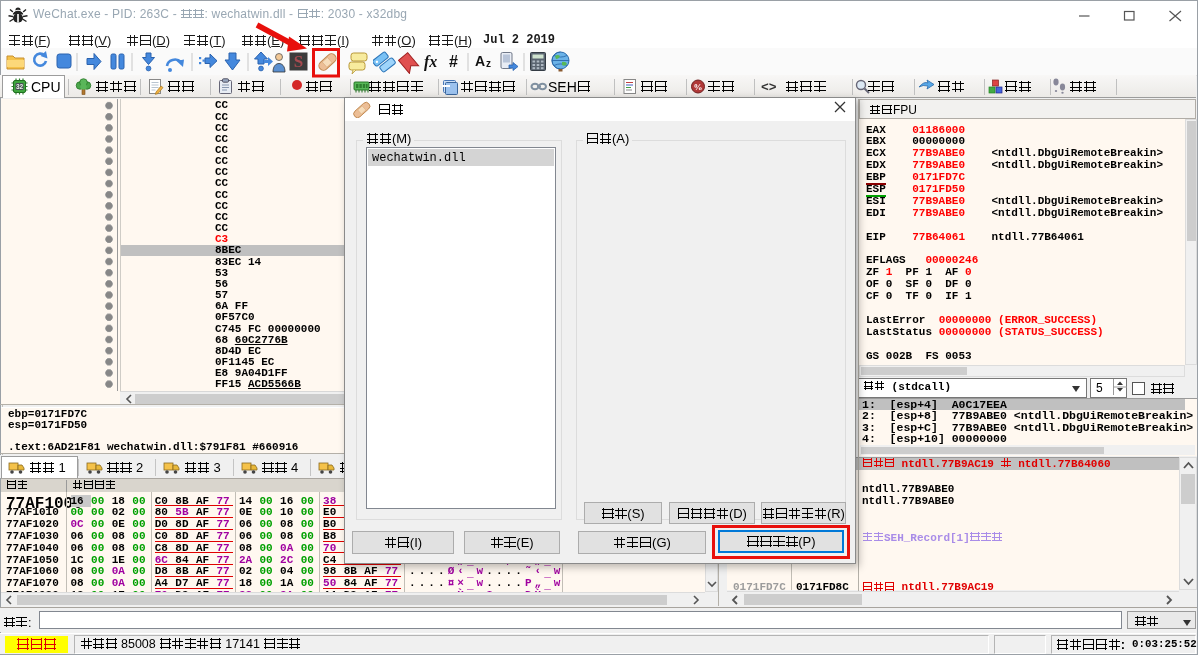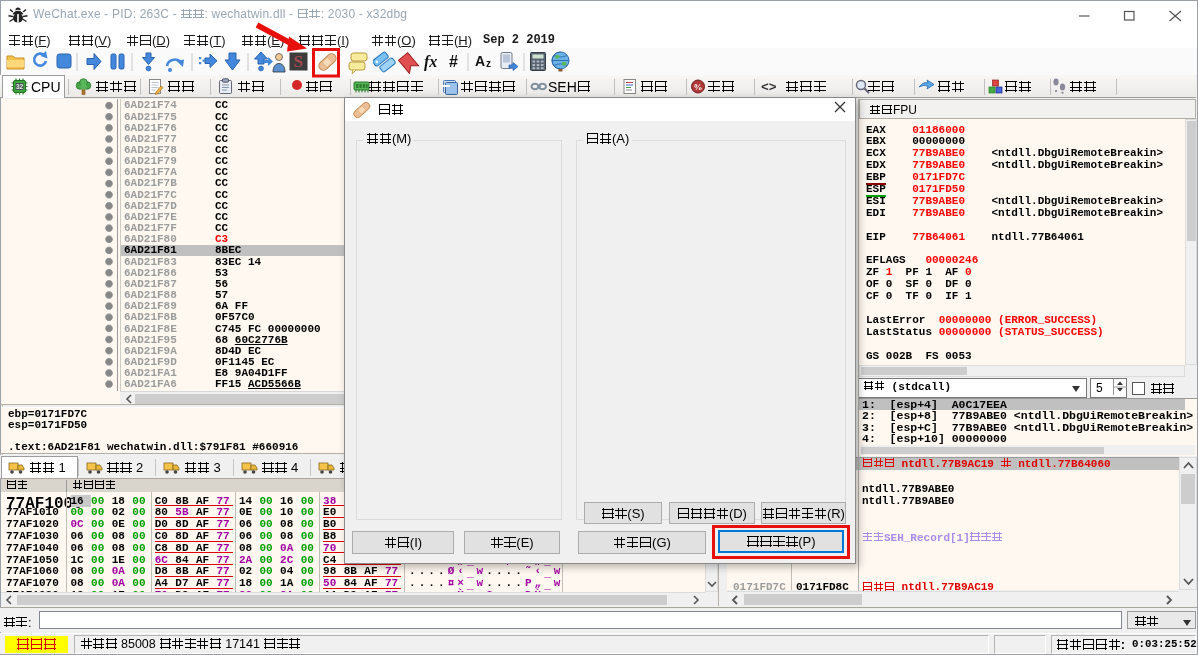--- a/index.html
+++ b/index.html
@@ -40,21 +40,21 @@
 
 <div class="a" style="left:0;top:22px;width:1196px;height:25px;background:#fff;font-size:13px;color:#1a1a1a">
   <span class="a" style="left:7px;top:10px"><span class="cjk"><span style="display: inline-block; width: 0.88em; height: 0.82em; margin: 0px 0.06em; vertical-align: -0.04em; background: linear-gradient(currentcolor, currentcolor) 0px 6% / 100% 1px no-repeat, linear-gradient(currentcolor, currentcolor) 0px 50% / 100% 1px no-repeat, linear-gradient(currentcolor, currentcolor) 0px 94% / 100% 1px no-repeat, linear-gradient(currentcolor, currentcolor) 50% 0px / 1px 100% no-repeat;"></span><span style="display: inline-block; width: 0.88em; height: 0.82em; margin: 0px 0.06em; vertical-align: -0.04em; background: linear-gradient(currentcolor, currentcolor) 0px 10% / 100% 1px no-repeat, linear-gradient(currentcolor, currentcolor) 0px 62% / 100% 1px no-repeat, linear-gradient(currentcolor, currentcolor) 0px 94% / 100% 1px no-repeat, linear-gradient(currentcolor, currentcolor) 20% 0px / 1px 100% no-repeat, linear-gradient(currentcolor, currentcolor) 80% 0px / 1px 100% no-repeat;"></span></span>(<u>F</u>)</span>
   <span class="a" style="left:67px;top:10px"><span class="cjk"><span style="display: inline-block; width: 0.88em; height: 0.82em; margin: 0px 0.06em; vertical-align: -0.04em; background: linear-gradient(currentcolor, currentcolor) 0px 8% / 100% 1px no-repeat, linear-gradient(currentcolor, currentcolor) 0px 50% / 100% 1px no-repeat, linear-gradient(currentcolor, currentcolor) 0px 92% / 100% 1px no-repeat, linear-gradient(currentcolor, currentcolor) 8% 0px / 1px 100% no-repeat, linear-gradient(currentcolor, currentcolor) 92% 0px / 1px 100% no-repeat;"></span><span style="display: inline-block; width: 0.88em; height: 0.82em; margin: 0px 0.06em; vertical-align: -0.04em; background: linear-gradient(currentcolor, currentcolor) 0px 8% / 100% 1px no-repeat, linear-gradient(currentcolor, currentcolor) 0px 50% / 100% 1px no-repeat, linear-gradient(currentcolor, currentcolor) 0px 92% / 100% 1px no-repeat, linear-gradient(currentcolor, currentcolor) 8% 0px / 1px 100% no-repeat, linear-gradient(currentcolor, currentcolor) 92% 0px / 1px 100% no-repeat;"></span></span>(<u>V</u>)</span>
   <span class="a" style="left:125px;top:10px"><span class="cjk"><span style="display: inline-block; width: 0.88em; height: 0.82em; margin: 0px 0.06em; vertical-align: -0.04em; background: linear-gradient(currentcolor, currentcolor) 0px 26% / 100% 1px no-repeat, linear-gradient(currentcolor, currentcolor) 0px 78% / 100% 1px no-repeat, linear-gradient(currentcolor, currentcolor) 30% 0px / 1px 100% no-repeat, linear-gradient(currentcolor, currentcolor) 70% 0px / 1px 100% no-repeat;"></span><span style="display: inline-block; width: 0.88em; height: 0.82em; margin: 0px 0.06em; vertical-align: -0.04em; background: linear-gradient(currentcolor, currentcolor) 0px 6% / 100% 1px no-repeat, linear-gradient(currentcolor, currentcolor) 0px 50% / 100% 1px no-repeat, linear-gradient(currentcolor, currentcolor) 0px 94% / 100% 1px no-repeat, linear-gradient(currentcolor, currentcolor) 6% 0px / 1px 100% no-repeat, linear-gradient(currentcolor, currentcolor) 94% 0px / 1px 100% no-repeat;"></span></span>(<u>D</u>)</span>
   <span class="a" style="left:182px;top:10px"><span class="cjk"><span style="display: inline-block; width: 0.88em; height: 0.82em; margin: 0px 0.06em; vertical-align: -0.04em; background: linear-gradient(currentcolor, currentcolor) 0px 6% / 100% 1px no-repeat, linear-gradient(currentcolor, currentcolor) 0px 50% / 100% 1px no-repeat, linear-gradient(currentcolor, currentcolor) 0px 94% / 100% 1px no-repeat, linear-gradient(currentcolor, currentcolor) 50% 0px / 1px 100% no-repeat;"></span><span style="display: inline-block; width: 0.88em; height: 0.82em; margin: 0px 0.06em; vertical-align: -0.04em; background: linear-gradient(currentcolor, currentcolor) 0px 10% / 100% 1px no-repeat, linear-gradient(currentcolor, currentcolor) 0px 62% / 100% 1px no-repeat, linear-gradient(currentcolor, currentcolor) 0px 94% / 100% 1px no-repeat, linear-gradient(currentcolor, currentcolor) 20% 0px / 1px 100% no-repeat, linear-gradient(currentcolor, currentcolor) 80% 0px / 1px 100% no-repeat;"></span></span>(<u>T</u>)</span>
   <span class="a" style="left:240px;top:10px"><span class="cjk"><span style="display: inline-block; width: 0.88em; height: 0.82em; margin: 0px 0.06em; vertical-align: -0.04em; background: linear-gradient(currentcolor, currentcolor) 0px 10% / 100% 1px no-repeat, linear-gradient(currentcolor, currentcolor) 0px 62% / 100% 1px no-repeat, linear-gradient(currentcolor, currentcolor) 0px 94% / 100% 1px no-repeat, linear-gradient(currentcolor, currentcolor) 20% 0px / 1px 100% no-repeat, linear-gradient(currentcolor, currentcolor) 80% 0px / 1px 100% no-repeat;"></span><span style="display: inline-block; width: 0.88em; height: 0.82em; margin: 0px 0.06em; vertical-align: -0.04em; background: linear-gradient(currentcolor, currentcolor) 0px 10% / 100% 1px no-repeat, linear-gradient(currentcolor, currentcolor) 0px 62% / 100% 1px no-repeat, linear-gradient(currentcolor, currentcolor) 0px 94% / 100% 1px no-repeat, linear-gradient(currentcolor, currentcolor) 20% 0px / 1px 100% no-repeat, linear-gradient(currentcolor, currentcolor) 80% 0px / 1px 100% no-repeat;"></span></span>(<u>E</u>)</span>
   <span class="a" style="left:297px;top:10px"><span class="cjk"><span style="display: inline-block; width: 0.88em; height: 0.82em; margin: 0px 0.06em; vertical-align: -0.04em; background: linear-gradient(currentcolor, currentcolor) 0px 8% / 100% 1px no-repeat, linear-gradient(currentcolor, currentcolor) 0px 50% / 100% 1px no-repeat, linear-gradient(currentcolor, currentcolor) 0px 92% / 100% 1px no-repeat, linear-gradient(currentcolor, currentcolor) 8% 0px / 1px 100% no-repeat, linear-gradient(currentcolor, currentcolor) 92% 0px / 1px 100% no-repeat;"></span><span style="display: inline-block; width: 0.88em; height: 0.82em; margin: 0px 0.06em; vertical-align: -0.04em; background: linear-gradient(currentcolor, currentcolor) 0px 8% / 100% 1px no-repeat, linear-gradient(currentcolor, currentcolor) 0px 50% / 100% 1px no-repeat, linear-gradient(currentcolor, currentcolor) 0px 92% / 100% 1px no-repeat, linear-gradient(currentcolor, currentcolor) 8% 0px / 1px 100% no-repeat, linear-gradient(currentcolor, currentcolor) 92% 0px / 1px 100% no-repeat;"></span><span style="display: inline-block; width: 0.88em; height: 0.82em; margin: 0px 0.06em; vertical-align: -0.04em; background: linear-gradient(currentcolor, currentcolor) 0px 6% / 100% 1px no-repeat, linear-gradient(currentcolor, currentcolor) 0px 50% / 100% 1px no-repeat, linear-gradient(currentcolor, currentcolor) 0px 94% / 100% 1px no-repeat, linear-gradient(currentcolor, currentcolor) 50% 0px / 1px 100% no-repeat;"></span></span>(<u>I</u>)</span>
   <span class="a" style="left:370px;top:10px"><span class="cjk"><span style="display: inline-block; width: 0.88em; height: 0.82em; margin: 0px 0.06em; vertical-align: -0.04em; background: linear-gradient(currentcolor, currentcolor) 0px 26% / 100% 1px no-repeat, linear-gradient(currentcolor, currentcolor) 0px 78% / 100% 1px no-repeat, linear-gradient(currentcolor, currentcolor) 30% 0px / 1px 100% no-repeat, linear-gradient(currentcolor, currentcolor) 70% 0px / 1px 100% no-repeat;"></span><span style="display: inline-block; width: 0.88em; height: 0.82em; margin: 0px 0.06em; vertical-align: -0.04em; background: linear-gradient(currentcolor, currentcolor) 0px 26% / 100% 1px no-repeat, linear-gradient(currentcolor, currentcolor) 0px 78% / 100% 1px no-repeat, linear-gradient(currentcolor, currentcolor) 30% 0px / 1px 100% no-repeat, linear-gradient(currentcolor, currentcolor) 70% 0px / 1px 100% no-repeat;"></span></span>(<u>O</u>)</span>
   <span class="a" style="left:427px;top:10px"><span class="cjk"><span style="display: inline-block; width: 0.88em; height: 0.82em; margin: 0px 0.06em; vertical-align: -0.04em; background: linear-gradient(currentcolor, currentcolor) 0px 8% / 100% 1px no-repeat, linear-gradient(currentcolor, currentcolor) 0px 50% / 100% 1px no-repeat, linear-gradient(currentcolor, currentcolor) 0px 92% / 100% 1px no-repeat, linear-gradient(currentcolor, currentcolor) 8% 0px / 1px 100% no-repeat, linear-gradient(currentcolor, currentcolor) 92% 0px / 1px 100% no-repeat;"></span><span style="display: inline-block; width: 0.88em; height: 0.82em; margin: 0px 0.06em; vertical-align: -0.04em; background: linear-gradient(currentcolor, currentcolor) 0px 6% / 100% 1px no-repeat, linear-gradient(currentcolor, currentcolor) 0px 50% / 100% 1px no-repeat, linear-gradient(currentcolor, currentcolor) 0px 94% / 100% 1px no-repeat, linear-gradient(currentcolor, currentcolor) 50% 0px / 1px 100% no-repeat;"></span></span>(<u>H</u>)</span>
-  <span class="a mono" style="left:482px;top:10px;font-size:12px;font-weight:bold">Sep 2 2019</span>
+  <span class="a mono" style="left:482px;top:10px;font-size:12px;font-weight:bold">Jul 2 2019</span>
 </div>
 
 <div class="a" style="left:0;top:47px;width:1196px;height:28px;background:#fafafa;border-bottom:1px solid #e2e2e2"></div>
 <div id="tbar">
       <div class="a" style="left: 5px; top: 49px; width: 19px; height: 24px;"><svg width="19" height="24" viewBox="0 0 19 24">
           <path d="M1,6 h6 l2,2 h9 v11 h-17 z" fill="#f5c24a" stroke="#c89030" stroke-width="1"></path>
           <path d="M1,10 h17 v7 h-17 z" fill="#fcd87a"></path>
         </svg></div>
       <div class="a" style="left: 29px; top: 49px; width: 19px; height: 24px;"><svg width="19" height="24" viewBox="0 0 19 24">
           <path d="M14.5,5.5 A6,6 0 1 0 16,11" fill="none" stroke="#4488dd" stroke-width="2.6"></path>
@@ -191,46 +191,20 @@
 
 <div class="a" style="left:0;top:75px;width:1196px;height:23px;background:linear-gradient(#f8f7f6,#eceae7);border-bottom:1px solid #9c9c9c"></div>
 <div id="tabbar"></div>
 
 <div class="a vline" style="left:2px;top:99px;height:493px;background:#c4c0ba"></div>
 <div class="a" style="left:1px;top:99px;width:849px;height:305px;background:#fff8f0">
   <div class="a" style="left:103px;top:1px;width:10px;height:291px;background:radial-gradient(circle at 5px 5.6px,#878787 3px,#a8a8a8 3.6px,transparent 4px);background-size:10px 11.15px"></div>
   <div class="a vline" style="left:116px;top:0;height:292px;background:#9a9a9a"></div>
   <div class="a vline" style="left:119px;top:0;height:292px;background:#cfccc6"></div>
   <div class="a" style="left:120px;top:145.8px;width:223px;height:11.3px;background:#c0c0c0"></div>
-  <pre class="a" style="left:123px;top:1.4px;font-size:11px;font-weight:bold;line-height:11.15px;color:#9c9c9c">6AD21F74
-6AD21F75
-6AD21F76
-6AD21F77
-6AD21F78
-6AD21F79
-6AD21F7A
-6AD21F7B
-6AD21F7C
-6AD21F7D
-6AD21F7E
-6AD21F7F
-6AD21F80
-<span style="color:#000">6AD21F81</span>
-6AD21F83
-6AD21F86
-6AD21F87
-6AD21F88
-6AD21F89
-6AD21F8B
-6AD21F8E
-6AD21F95
-6AD21F9A
-6AD21F9D
-6AD21FA1
-6AD21FA6</pre>
   <pre class="a" style="left:214px;top:1.4px;font-size:11px;font-weight:bold;line-height:11.15px;color:#000">CC
 CC
 CC
 CC
 CC
 CC
 CC
 CC
 CC
 CC
@@ -523,20 +497,24 @@
         </g>
       </svg>
     <span class="a" style="left:33px;top:4px;font-size:13px"><span class="cjk"><span style="display: inline-block; width: 0.88em; height: 0.82em; margin: 0px 0.06em; vertical-align: -0.04em; background: linear-gradient(currentcolor, currentcolor) 0px 6% / 100% 1px no-repeat, linear-gradient(currentcolor, currentcolor) 0px 50% / 100% 1px no-repeat, linear-gradient(currentcolor, currentcolor) 0px 94% / 100% 1px no-repeat, linear-gradient(currentcolor, currentcolor) 6% 0px / 1px 100% no-repeat, linear-gradient(currentcolor, currentcolor) 94% 0px / 1px 100% no-repeat;"></span><span style="display: inline-block; width: 0.88em; height: 0.82em; margin: 0px 0.06em; vertical-align: -0.04em; background: linear-gradient(currentcolor, currentcolor) 0px 10% / 100% 1px no-repeat, linear-gradient(currentcolor, currentcolor) 0px 62% / 100% 1px no-repeat, linear-gradient(currentcolor, currentcolor) 0px 94% / 100% 1px no-repeat, linear-gradient(currentcolor, currentcolor) 20% 0px / 1px 100% no-repeat, linear-gradient(currentcolor, currentcolor) 80% 0px / 1px 100% no-repeat;"></span></span></span>
     <svg class="a" style="left:488px;top:2px" width="14" height="14">
         <path d="M2,2 L12,12 M12,2 L2,12" stroke="#333" stroke-width="1.3" fill="none"></path>
       </svg>
   </div>
 
   <div class="a" style="left:11px;top:42px;width:206px;height:380px;border:1px solid #dcdcdc"></div>
   <div class="a" style="left:18px;top:33px;font-size:13px;background:#f0f0f0;padding:0 3px"><span class="cjk"><span style="display: inline-block; width: 0.88em; height: 0.82em; margin: 0px 0.06em; vertical-align: -0.04em; background: linear-gradient(currentcolor, currentcolor) 0px 10% / 100% 1px no-repeat, linear-gradient(currentcolor, currentcolor) 0px 62% / 100% 1px no-repeat, linear-gradient(currentcolor, currentcolor) 0px 94% / 100% 1px no-repeat, linear-gradient(currentcolor, currentcolor) 20% 0px / 1px 100% no-repeat, linear-gradient(currentcolor, currentcolor) 80% 0px / 1px 100% no-repeat;"></span><span style="display: inline-block; width: 0.88em; height: 0.82em; margin: 0px 0.06em; vertical-align: -0.04em; background: linear-gradient(currentcolor, currentcolor) 0px 10% / 100% 1px no-repeat, linear-gradient(currentcolor, currentcolor) 0px 62% / 100% 1px no-repeat, linear-gradient(currentcolor, currentcolor) 0px 94% / 100% 1px no-repeat, linear-gradient(currentcolor, currentcolor) 20% 0px / 1px 100% no-repeat, linear-gradient(currentcolor, currentcolor) 80% 0px / 1px 100% no-repeat;"></span></span>(M)</div>
+  <div class="a" style="left:21px;top:49px;width:190px;height:362px;background:#fff;border:1px solid #828790">
+    <div class="a" style="left:1px;top:1px;width:186px;height:17px;background:#d4d4d4"></div>
+    <span class="a mono" style="left:5px;top:3px;font-size:12px">wechatwin.dll</span>
+  </div>
 
   <div class="a" style="left:231px;top:42px;width:270px;height:380px;border:1px solid #dcdcdc"></div>
   <div class="a" style="left:238px;top:33px;font-size:13px;background:#f0f0f0;padding:0 3px"><span class="cjk"><span style="display: inline-block; width: 0.88em; height: 0.82em; margin: 0px 0.06em; vertical-align: -0.04em; background: linear-gradient(currentcolor, currentcolor) 0px 6% / 100% 1px no-repeat, linear-gradient(currentcolor, currentcolor) 0px 50% / 100% 1px no-repeat, linear-gradient(currentcolor, currentcolor) 0px 94% / 100% 1px no-repeat, linear-gradient(currentcolor, currentcolor) 6% 0px / 1px 100% no-repeat, linear-gradient(currentcolor, currentcolor) 94% 0px / 1px 100% no-repeat;"></span><span style="display: inline-block; width: 0.88em; height: 0.82em; margin: 0px 0.06em; vertical-align: -0.04em; background: linear-gradient(currentcolor, currentcolor) 0px 10% / 100% 1px no-repeat, linear-gradient(currentcolor, currentcolor) 0px 62% / 100% 1px no-repeat, linear-gradient(currentcolor, currentcolor) 0px 94% / 100% 1px no-repeat, linear-gradient(currentcolor, currentcolor) 20% 0px / 1px 100% no-repeat, linear-gradient(currentcolor, currentcolor) 80% 0px / 1px 100% no-repeat;"></span></span>(A)</div>
 
   <div class="btn" style="left:239px;top:404px;width:78px;height:22px;line-height:21px"><span class="cjk"><span style="display: inline-block; width: 0.88em; height: 0.82em; margin: 0px 0.06em; vertical-align: -0.04em; background: linear-gradient(currentcolor, currentcolor) 0px 8% / 100% 1px no-repeat, linear-gradient(currentcolor, currentcolor) 0px 50% / 100% 1px no-repeat, linear-gradient(currentcolor, currentcolor) 0px 92% / 100% 1px no-repeat, linear-gradient(currentcolor, currentcolor) 8% 0px / 1px 100% no-repeat, linear-gradient(currentcolor, currentcolor) 92% 0px / 1px 100% no-repeat;"></span><span style="display: inline-block; width: 0.88em; height: 0.82em; margin: 0px 0.06em; vertical-align: -0.04em; background: linear-gradient(currentcolor, currentcolor) 0px 26% / 100% 1px no-repeat, linear-gradient(currentcolor, currentcolor) 0px 78% / 100% 1px no-repeat, linear-gradient(currentcolor, currentcolor) 30% 0px / 1px 100% no-repeat, linear-gradient(currentcolor, currentcolor) 70% 0px / 1px 100% no-repeat;"></span></span>(S)</div>
   <div class="btn" style="left:324px;top:404px;width:86px;height:22px;line-height:21px"><span class="cjk"><span style="display: inline-block; width: 0.88em; height: 0.82em; margin: 0px 0.06em; vertical-align: -0.04em; background: linear-gradient(currentcolor, currentcolor) 0px 6% / 100% 1px no-repeat, linear-gradient(currentcolor, currentcolor) 0px 50% / 100% 1px no-repeat, linear-gradient(currentcolor, currentcolor) 0px 94% / 100% 1px no-repeat, linear-gradient(currentcolor, currentcolor) 6% 0px / 1px 100% no-repeat, linear-gradient(currentcolor, currentcolor) 94% 0px / 1px 100% no-repeat;"></span><span style="display: inline-block; width: 0.88em; height: 0.82em; margin: 0px 0.06em; vertical-align: -0.04em; background: linear-gradient(currentcolor, currentcolor) 0px 8% / 100% 1px no-repeat, linear-gradient(currentcolor, currentcolor) 0px 50% / 100% 1px no-repeat, linear-gradient(currentcolor, currentcolor) 0px 92% / 100% 1px no-repeat, linear-gradient(currentcolor, currentcolor) 8% 0px / 1px 100% no-repeat, linear-gradient(currentcolor, currentcolor) 92% 0px / 1px 100% no-repeat;"></span><span style="display: inline-block; width: 0.88em; height: 0.82em; margin: 0px 0.06em; vertical-align: -0.04em; background: linear-gradient(currentcolor, currentcolor) 0px 8% / 100% 1px no-repeat, linear-gradient(currentcolor, currentcolor) 0px 50% / 100% 1px no-repeat, linear-gradient(currentcolor, currentcolor) 0px 92% / 100% 1px no-repeat, linear-gradient(currentcolor, currentcolor) 8% 0px / 1px 100% no-repeat, linear-gradient(currentcolor, currentcolor) 92% 0px / 1px 100% no-repeat;"></span><span style="display: inline-block; width: 0.88em; height: 0.82em; margin: 0px 0.06em; vertical-align: -0.04em; background: linear-gradient(currentcolor, currentcolor) 0px 26% / 100% 1px no-repeat, linear-gradient(currentcolor, currentcolor) 0px 78% / 100% 1px no-repeat, linear-gradient(currentcolor, currentcolor) 30% 0px / 1px 100% no-repeat, linear-gradient(currentcolor, currentcolor) 70% 0px / 1px 100% no-repeat;"></span></span>(D)</div>
   <div class="btn" style="left:416px;top:404px;width:85px;height:22px;line-height:21px"><span class="cjk"><span style="display: inline-block; width: 0.88em; height: 0.82em; margin: 0px 0.06em; vertical-align: -0.04em; background: linear-gradient(currentcolor, currentcolor) 0px 10% / 100% 1px no-repeat, linear-gradient(currentcolor, currentcolor) 0px 62% / 100% 1px no-repeat, linear-gradient(currentcolor, currentcolor) 0px 94% / 100% 1px no-repeat, linear-gradient(currentcolor, currentcolor) 20% 0px / 1px 100% no-repeat, linear-gradient(currentcolor, currentcolor) 80% 0px / 1px 100% no-repeat;"></span><span style="display: inline-block; width: 0.88em; height: 0.82em; margin: 0px 0.06em; vertical-align: -0.04em; background: linear-gradient(currentcolor, currentcolor) 0px 6% / 100% 1px no-repeat, linear-gradient(currentcolor, currentcolor) 0px 50% / 100% 1px no-repeat, linear-gradient(currentcolor, currentcolor) 0px 94% / 100% 1px no-repeat, linear-gradient(currentcolor, currentcolor) 6% 0px / 1px 100% no-repeat, linear-gradient(currentcolor, currentcolor) 94% 0px / 1px 100% no-repeat;"></span><span style="display: inline-block; width: 0.88em; height: 0.82em; margin: 0px 0.06em; vertical-align: -0.04em; background: linear-gradient(currentcolor, currentcolor) 0px 26% / 100% 1px no-repeat, linear-gradient(currentcolor, currentcolor) 0px 78% / 100% 1px no-repeat, linear-gradient(currentcolor, currentcolor) 30% 0px / 1px 100% no-repeat, linear-gradient(currentcolor, currentcolor) 70% 0px / 1px 100% no-repeat;"></span><span style="display: inline-block; width: 0.88em; height: 0.82em; margin: 0px 0.06em; vertical-align: -0.04em; background: linear-gradient(currentcolor, currentcolor) 0px 6% / 100% 1px no-repeat, linear-gradient(currentcolor, currentcolor) 0px 50% / 100% 1px no-repeat, linear-gradient(currentcolor, currentcolor) 0px 94% / 100% 1px no-repeat, linear-gradient(currentcolor, currentcolor) 50% 0px / 1px 100% no-repeat;"></span><span style="display: inline-block; width: 0.88em; height: 0.82em; margin: 0px 0.06em; vertical-align: -0.04em; background: linear-gradient(currentcolor, currentcolor) 0px 26% / 100% 1px no-repeat, linear-gradient(currentcolor, currentcolor) 0px 78% / 100% 1px no-repeat, linear-gradient(currentcolor, currentcolor) 30% 0px / 1px 100% no-repeat, linear-gradient(currentcolor, currentcolor) 70% 0px / 1px 100% no-repeat;"></span></span>(R)</div>
   <div class="btn" style="left:7px;top:433px;width:102px;height:23px;line-height:22px"><span class="cjk"><span style="display: inline-block; width: 0.88em; height: 0.82em; margin: 0px 0.06em; vertical-align: -0.04em; background: linear-gradient(currentcolor, currentcolor) 0px 26% / 100% 1px no-repeat, linear-gradient(currentcolor, currentcolor) 0px 78% / 100% 1px no-repeat, linear-gradient(currentcolor, currentcolor) 30% 0px / 1px 100% no-repeat, linear-gradient(currentcolor, currentcolor) 70% 0px / 1px 100% no-repeat;"></span><span style="display: inline-block; width: 0.88em; height: 0.82em; margin: 0px 0.06em; vertical-align: -0.04em; background: linear-gradient(currentcolor, currentcolor) 0px 6% / 100% 1px no-repeat, linear-gradient(currentcolor, currentcolor) 0px 50% / 100% 1px no-repeat, linear-gradient(currentcolor, currentcolor) 0px 94% / 100% 1px no-repeat, linear-gradient(currentcolor, currentcolor) 6% 0px / 1px 100% no-repeat, linear-gradient(currentcolor, currentcolor) 94% 0px / 1px 100% no-repeat;"></span></span>(I)</div>
   <div class="btn" style="left:119px;top:433px;width:96px;height:23px;line-height:22px"><span class="cjk"><span style="display: inline-block; width: 0.88em; height: 0.82em; margin: 0px 0.06em; vertical-align: -0.04em; background: linear-gradient(currentcolor, currentcolor) 0px 26% / 100% 1px no-repeat, linear-gradient(currentcolor, currentcolor) 0px 78% / 100% 1px no-repeat, linear-gradient(currentcolor, currentcolor) 30% 0px / 1px 100% no-repeat, linear-gradient(currentcolor, currentcolor) 70% 0px / 1px 100% no-repeat;"></span><span style="display: inline-block; width: 0.88em; height: 0.82em; margin: 0px 0.06em; vertical-align: -0.04em; background: linear-gradient(currentcolor, currentcolor) 0px 6% / 100% 1px no-repeat, linear-gradient(currentcolor, currentcolor) 0px 50% / 100% 1px no-repeat, linear-gradient(currentcolor, currentcolor) 0px 94% / 100% 1px no-repeat, linear-gradient(currentcolor, currentcolor) 50% 0px / 1px 100% no-repeat;"></span></span>(E)</div>
   <div class="btn" style="left:233px;top:433px;width:128px;height:23px;line-height:22px"><span class="cjk"><span style="display: inline-block; width: 0.88em; height: 0.82em; margin: 0px 0.06em; vertical-align: -0.04em; background: linear-gradient(currentcolor, currentcolor) 0px 26% / 100% 1px no-repeat, linear-gradient(currentcolor, currentcolor) 0px 78% / 100% 1px no-repeat, linear-gradient(currentcolor, currentcolor) 30% 0px / 1px 100% no-repeat, linear-gradient(currentcolor, currentcolor) 70% 0px / 1px 100% no-repeat;"></span><span style="display: inline-block; width: 0.88em; height: 0.82em; margin: 0px 0.06em; vertical-align: -0.04em; background: linear-gradient(currentcolor, currentcolor) 0px 6% / 100% 1px no-repeat, linear-gradient(currentcolor, currentcolor) 0px 50% / 100% 1px no-repeat, linear-gradient(currentcolor, currentcolor) 0px 94% / 100% 1px no-repeat, linear-gradient(currentcolor, currentcolor) 50% 0px / 1px 100% no-repeat;"></span><span style="display: inline-block; width: 0.88em; height: 0.82em; margin: 0px 0.06em; vertical-align: -0.04em; background: linear-gradient(currentcolor, currentcolor) 0px 6% / 100% 1px no-repeat, linear-gradient(currentcolor, currentcolor) 0px 50% / 100% 1px no-repeat, linear-gradient(currentcolor, currentcolor) 0px 94% / 100% 1px no-repeat, linear-gradient(currentcolor, currentcolor) 6% 0px / 1px 100% no-repeat, linear-gradient(currentcolor, currentcolor) 94% 0px / 1px 100% no-repeat;"></span></span>(G)</div>

